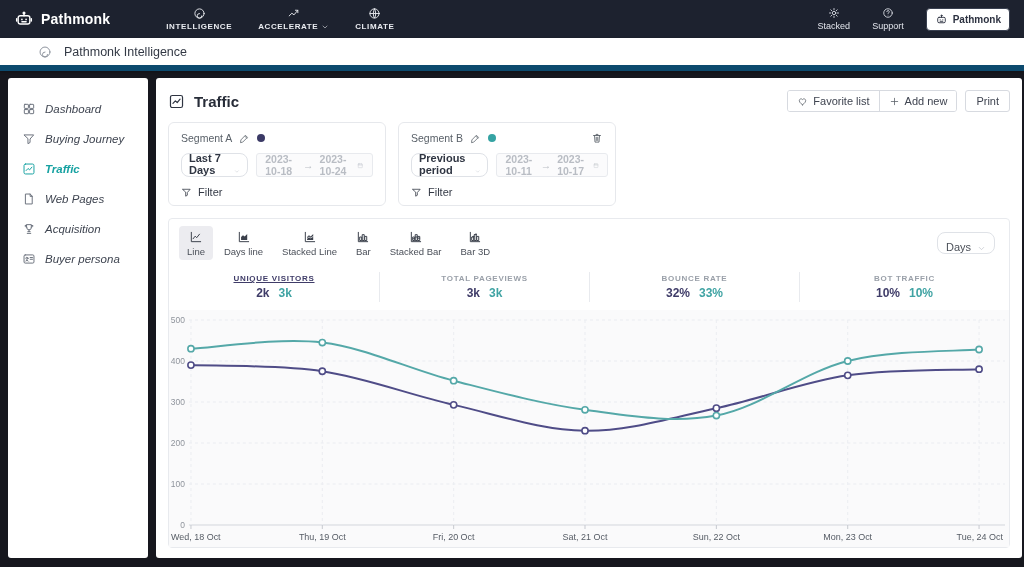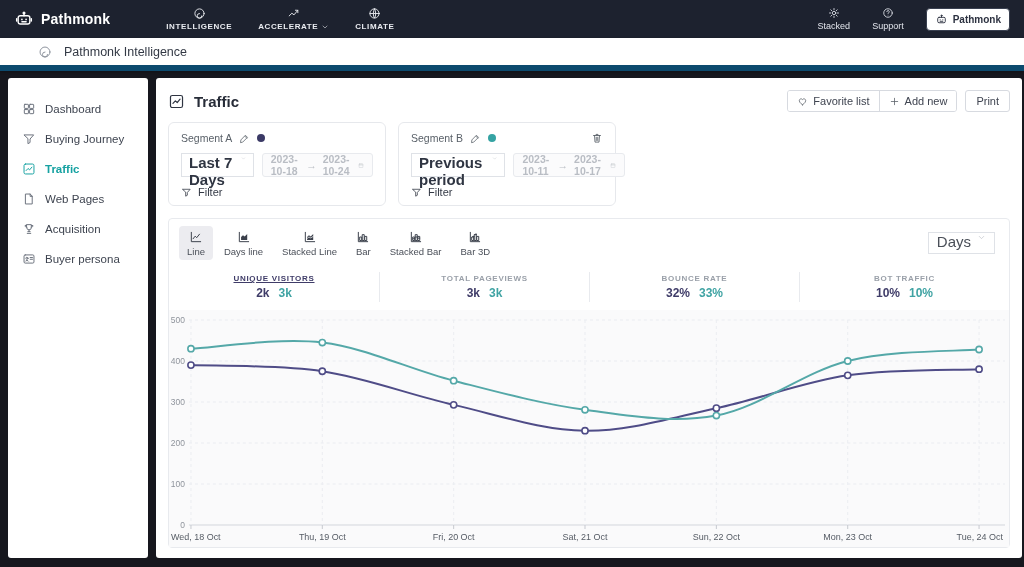--- a/index.html
+++ b/index.html
@@ -29,21 +29,21 @@
   .account-btn .icn { width:13px; height:13px; }
 
   
   .crumbbar { height:33px; background:#fff; display:flex; align-items:center; padding-left:38px;
     border-bottom:6px solid #0c4a6e; box-shadow:0 1px 3px rgba(0,0,0,.25); position:relative; z-index:2; }
   .crumbbar .icn { width:14px; height:14px; color:#8d939d; }
   .crumb-label { margin-left:12px; font-size:12.5px; color:#333945; font-weight:500; }
 
   
   .workspace { height:496px; display:flex; gap:8px; padding:7px 2px 9px 8px; background:#16171e; }
-  .sidebar { width:140px; background:#fff; border-radius:3px; padding:16px 0 0 14px; flex-shrink:0; }
+  .sidebar { width:140px; background:#fff; border-radius:3px; padding:16px 0 0 14px; flex-shrink:0;font-style:italic; }
   .side-item { display:flex; align-items:center; gap:9px; padding:8px 0; color:#3e4450;
     font-size:11.5px; cursor:pointer; }
   .side-item .icn { width:14px; height:14px; color:#6d737e; }
   .side-item.active { color:#17a2a2; font-weight:700; }
   .side-item.active .icn { color:#17a2a2; }
 
   .main-card { flex:1; background:#fff; border-radius:3px; padding:10px 12px; overflow:hidden; }
 
   
   .title-row { display:flex; align-items:center; height:26px; }
@@ -61,22 +61,22 @@
   
   .segments { display:flex; gap:12px; margin-top:8px; }
   .segment-panel { width:218px; height:84px; border:1px solid #e6e8ec; border-radius:6px;
     padding:9px 12px; position:relative; }
   .seg-head { display:flex; align-items:center; gap:7px; }
   .seg-name { font-size:10.5px; color:#596068; }
   .seg-head .icn { width:11px; height:11px; color:#596068; cursor:pointer; }
   .seg-dot { width:8px; height:8px; border-radius:50%; }
   .seg-trash { position:absolute; right:12px; top:9px; width:12px; height:12px; color:#596068; cursor:pointer; }
   .seg-controls { display:flex; gap:8px; margin-top:9px; }
-  .sel-box { display:flex; align-items:flex-start; gap:6px; border:1px solid #dfe2e7; border-radius:0;
-    height:24px; padding:0 7px; font-size:15px; font-weight:600; color:#2f3542; background:#fff; cursor:pointer; }
+  .sel-box { display:flex; align-items:flex-end; gap:6px; border:1px solid #dfe2e7; border-radius:8px;
+    height:24px; padding:0 7px; font-size:11px; font-weight:600; color:#2f3542; background:#fff; cursor:pointer; }
   .sel-box .chev { width:9px; height:9px; color:#b9bdc4; }
   .date-box { display:flex; align-items:center; gap:6px; border:1px solid #e8eaee; border-radius:3px;
     height:24px; padding:0 8px; font-size:10.5px; color:#b9bdc4; background:#fbfbfc; cursor:pointer;font-weight:bold; }
   .date-box .icn { width:11px; height:11px; color:#c4c8ce; }
   .filter-btn { display:flex; align-items:center; gap:6px; margin-top:9px; font-size:11px;
     color:#343a46; background:none; border:none; cursor:pointer; font-family:inherit; }
   .filter-btn .icn { width:11px; height:11px; color:#343a46; }
 
   
   .chart-card { margin-top:12px; border:1px solid #e8eaee; border-radius:4px; }

